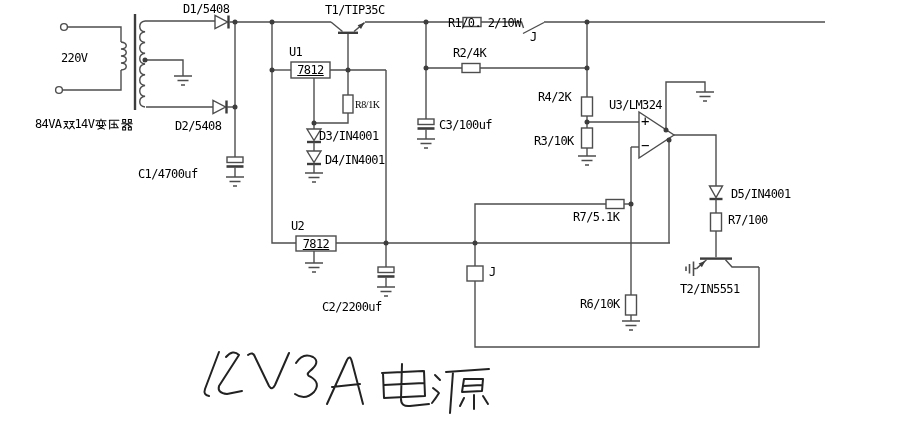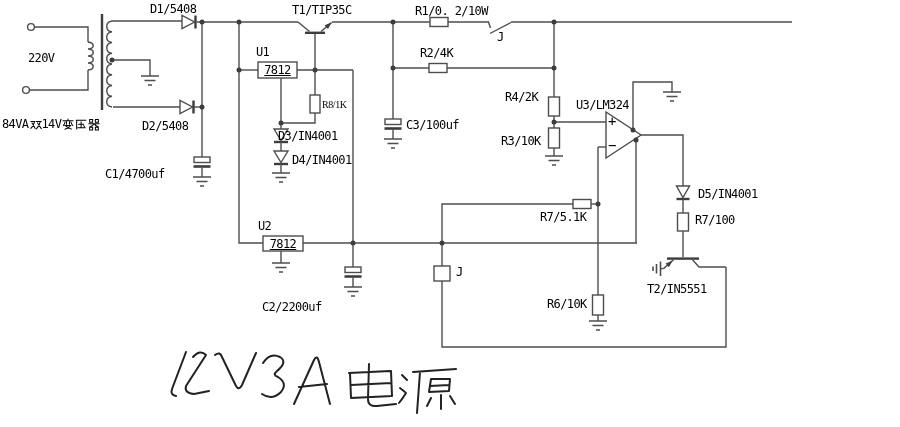--- a/index.html
+++ b/index.html
@@ -1,17 +1,17 @@
 <!DOCTYPE html>
 <html><head>
 <meta charset="utf-8">
 <style>
   html,body{margin:0;padding:0;background:#fff;}
   #canvas{position:relative;width:792px;height:427px;background:#fff;overflow:hidden;
-          font-family:"DejaVu Sans Mono","Liberation Mono",monospace;}
+          font-family:"DejaVu Sans Mono","Liberation Mono",monospace;margin-left:33px;}
   #wires{position:absolute;left:0;top:0;}
   .lbl{position:absolute;font:12px "DejaVu Sans Mono","Liberation Mono",monospace;
        color:#000;white-space:pre;letter-spacing:-0.6px;line-height:13px;}
   .lbl.small{font-size:10px;letter-spacing:-0.4px;font-family:Liberation Serif, serif;}
   .lbl.boxed{text-align:center;text-decoration:underline;}
   .lbl.big{font-size:14px;}
   .cjkrow{position:absolute;display:flex;align-items:flex-start;gap:0;}
   .cjkrow span{font:12px "DejaVu Sans Mono","Liberation Mono",monospace;
        color:#000;letter-spacing:-0.6px;line-height:13px;}
   .cjkrow svg{display:block;margin:0 0 0 1px;}
@@ -200,31 +200,31 @@
     <path d="M349,373 L390,371 M350,373 L351,398 L392,396 L391,371 M351,385 L391,383 M369,364 L368,399 Q368,407 377,406 L396,404"></path>
     <path d="M402,375 L407,380 M400,388 L405,392 M399,403 Q403,398 406,393 M413,372 L456,369 M420,372 L417,413 M431,379 L429,392 L449,391 L450,379 Z M430,386 L449,385 M441,395 L441,409 M431,398 L427,406 M450,396 L455,404"></path>
   </g>
 </svg>
 
 <div class="lbl" style="left:150px;top:3px">D1/5408</div>
 <div class="lbl" style="left:28px;top:52px">220V</div>
 <div class="lbl" style="left:142px;top:120px">D2/5408</div>
 <div class="lbl" style="left:105px;top:168px">C1/4700uf</div>
 <div class="lbl" style="left:292px;top:4px">T1/TIP35C</div>
-<div class="lbl" style="left:415px;top:5px">R1/0. 2/10W</div>
+<div class="lbl" style="left:415px;top:17px">R1/0. 2/10W</div>
 <div class="lbl" style="left:497px;top:31px">J</div>
 <div class="lbl" style="left:857px;top:1px">12V/3A</div>
 <div class="lbl" style="left:256px;top:46px">U1</div>
 <div class="lbl boxed" style="left:258px;top:64px;width:39px">7812</div>
 <div class="lbl small" style="left:322px;top:98px">R8/1K</div>
-<div class="lbl" style="left:278px;top:130px">D3/IN4001</div>
+<div class="lbl" style="left:286px;top:130px">D3/IN4001</div>
 <div class="lbl" style="left:292px;top:154px">D4/IN4001</div>
 <div class="lbl" style="left:258px;top:220px">U2</div>
 <div class="lbl boxed" style="left:263px;top:238px;width:40px">7812</div>
-<div class="lbl" style="left:262px;top:301px">C2/2200uf</div>
+<div class="lbl" style="left:289px;top:301px">C2/2200uf</div>
 <div class="lbl" style="left:420px;top:47px">R2/4K</div>
 <div class="lbl" style="left:406px;top:119px">C3/100uf</div>
 <div class="lbl" style="left:505px;top:91px">R4/2K</div>
 <div class="lbl" style="left:501px;top:135px">R3/10K</div>
 <div class="lbl" style="left:576px;top:99px">U3/LM324</div>
 <div class="lbl big" style="left:608px;top:115px">+</div>
 <div class="lbl big" style="left:608px;top:139px">−</div>
 <div class="lbl" style="left:540px;top:211px">R7/5.1K</div>
 <div class="lbl" style="left:456px;top:266px">J</div>
 <div class="lbl" style="left:547px;top:298px">R6/10K</div>

